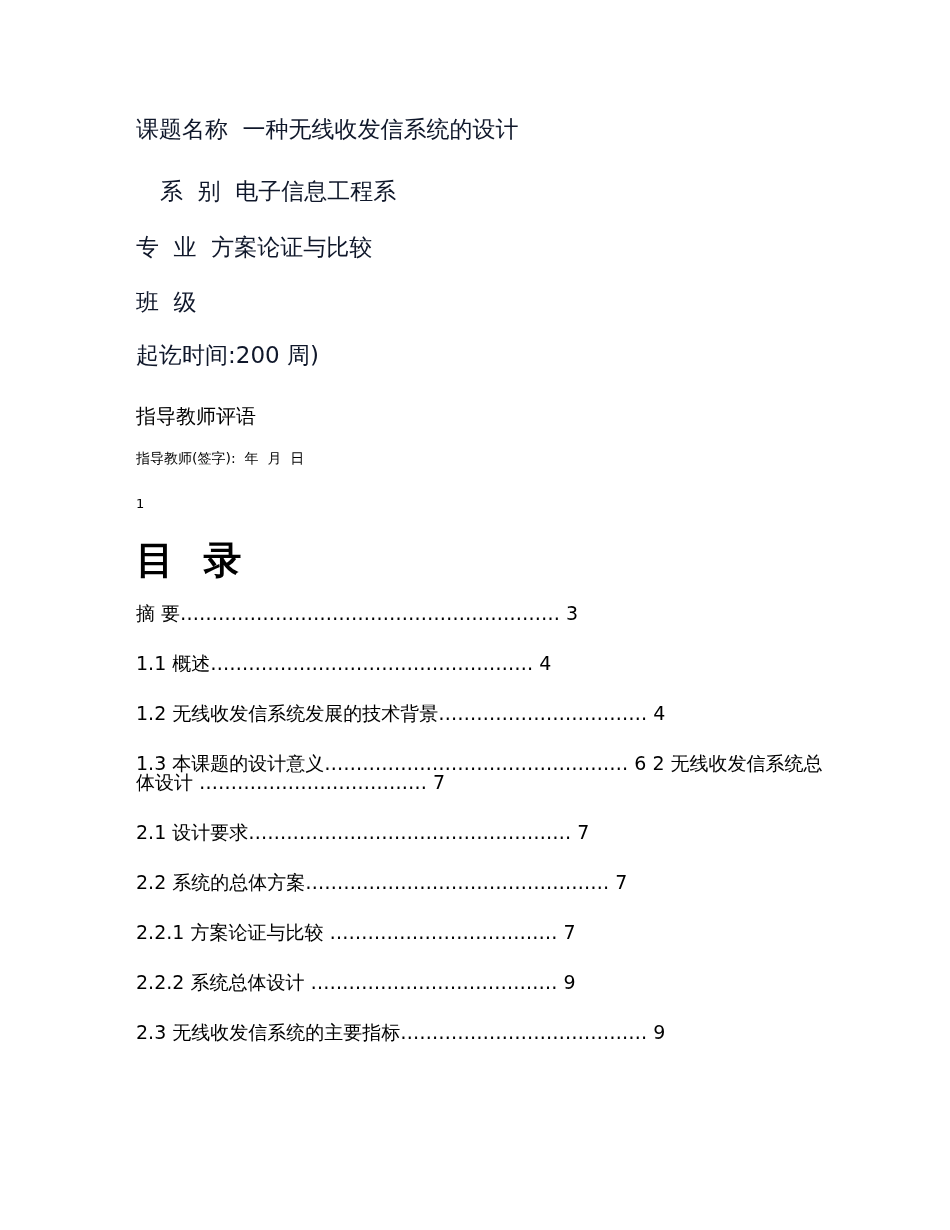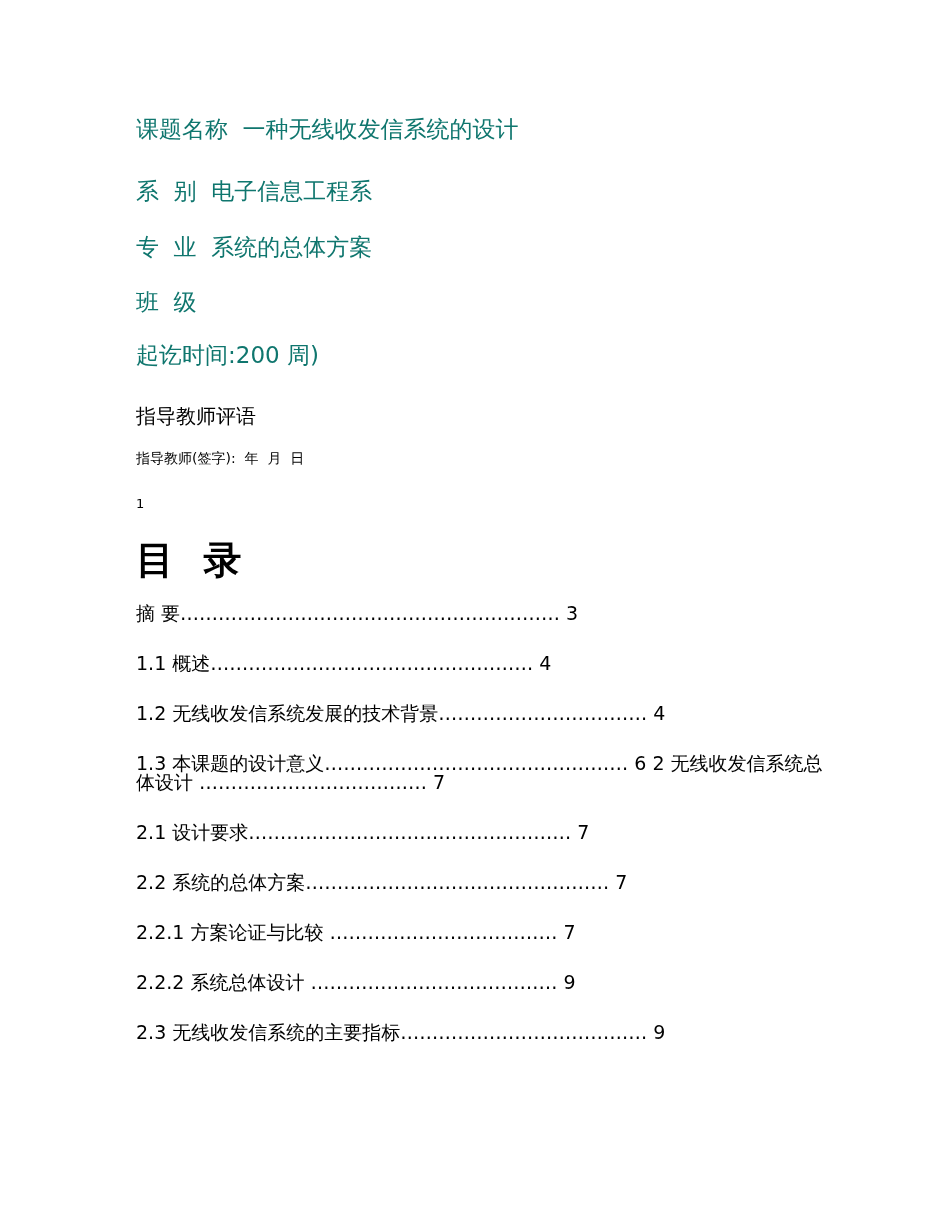--- a/index.html
+++ b/index.html
@@ -30,24 +30,24 @@
     left: 136px;
     top: 0;
     width: 690px;
   }
 
   
   .cover-line {
     font-size: 23px;
     line-height: 1.0;
     white-space: pre;
-    color: #0f766e;
+    color: #0f172a;
   }
   .cover-line.r1 { position: absolute; top: 118px; }
-  .cover-line.r2 { position: absolute; top: 180px; }
+  .cover-line.r2 { position: absolute; top: 180px; margin-left: 24px; }
   .cover-line.r3 { position: absolute; top: 236px; }
   .cover-line.r4 { position: absolute; top: 291px; }
   .cover-line.r5 { position: absolute; top: 344px; }
 
   .comment-line {
     position: absolute;
     top: 406px;
     font-size: 20px;
     line-height: 1.0;
     white-space: pre;
@@ -94,21 +94,21 @@
   .toc-entry:last-child { margin-bottom: 8px; }
 </style>
 </head>
 <body>
 
 <div class="page">
   <div class="content">
 
     <div class="cover-line r1">课题名称  一种无线收发信系统的设计</div>
     <div class="cover-line r2">系  别  电子信息工程系</div>
-    <div class="cover-line r3">专  业  系统的总体方案</div>
+    <div class="cover-line r3">专  业  方案论证与比较</div>
     <div class="cover-line r4">班  级</div>
     <div class="cover-line r5">起讫时间:200 周)</div>
 
     <div class="comment-line">指导教师评语</div>
 
     <div class="sign-line">指导教师(签字):  年  月  日</div>
 
     <div class="page-num">1</div>
 
     <div class="toc-title">目  录</div>

